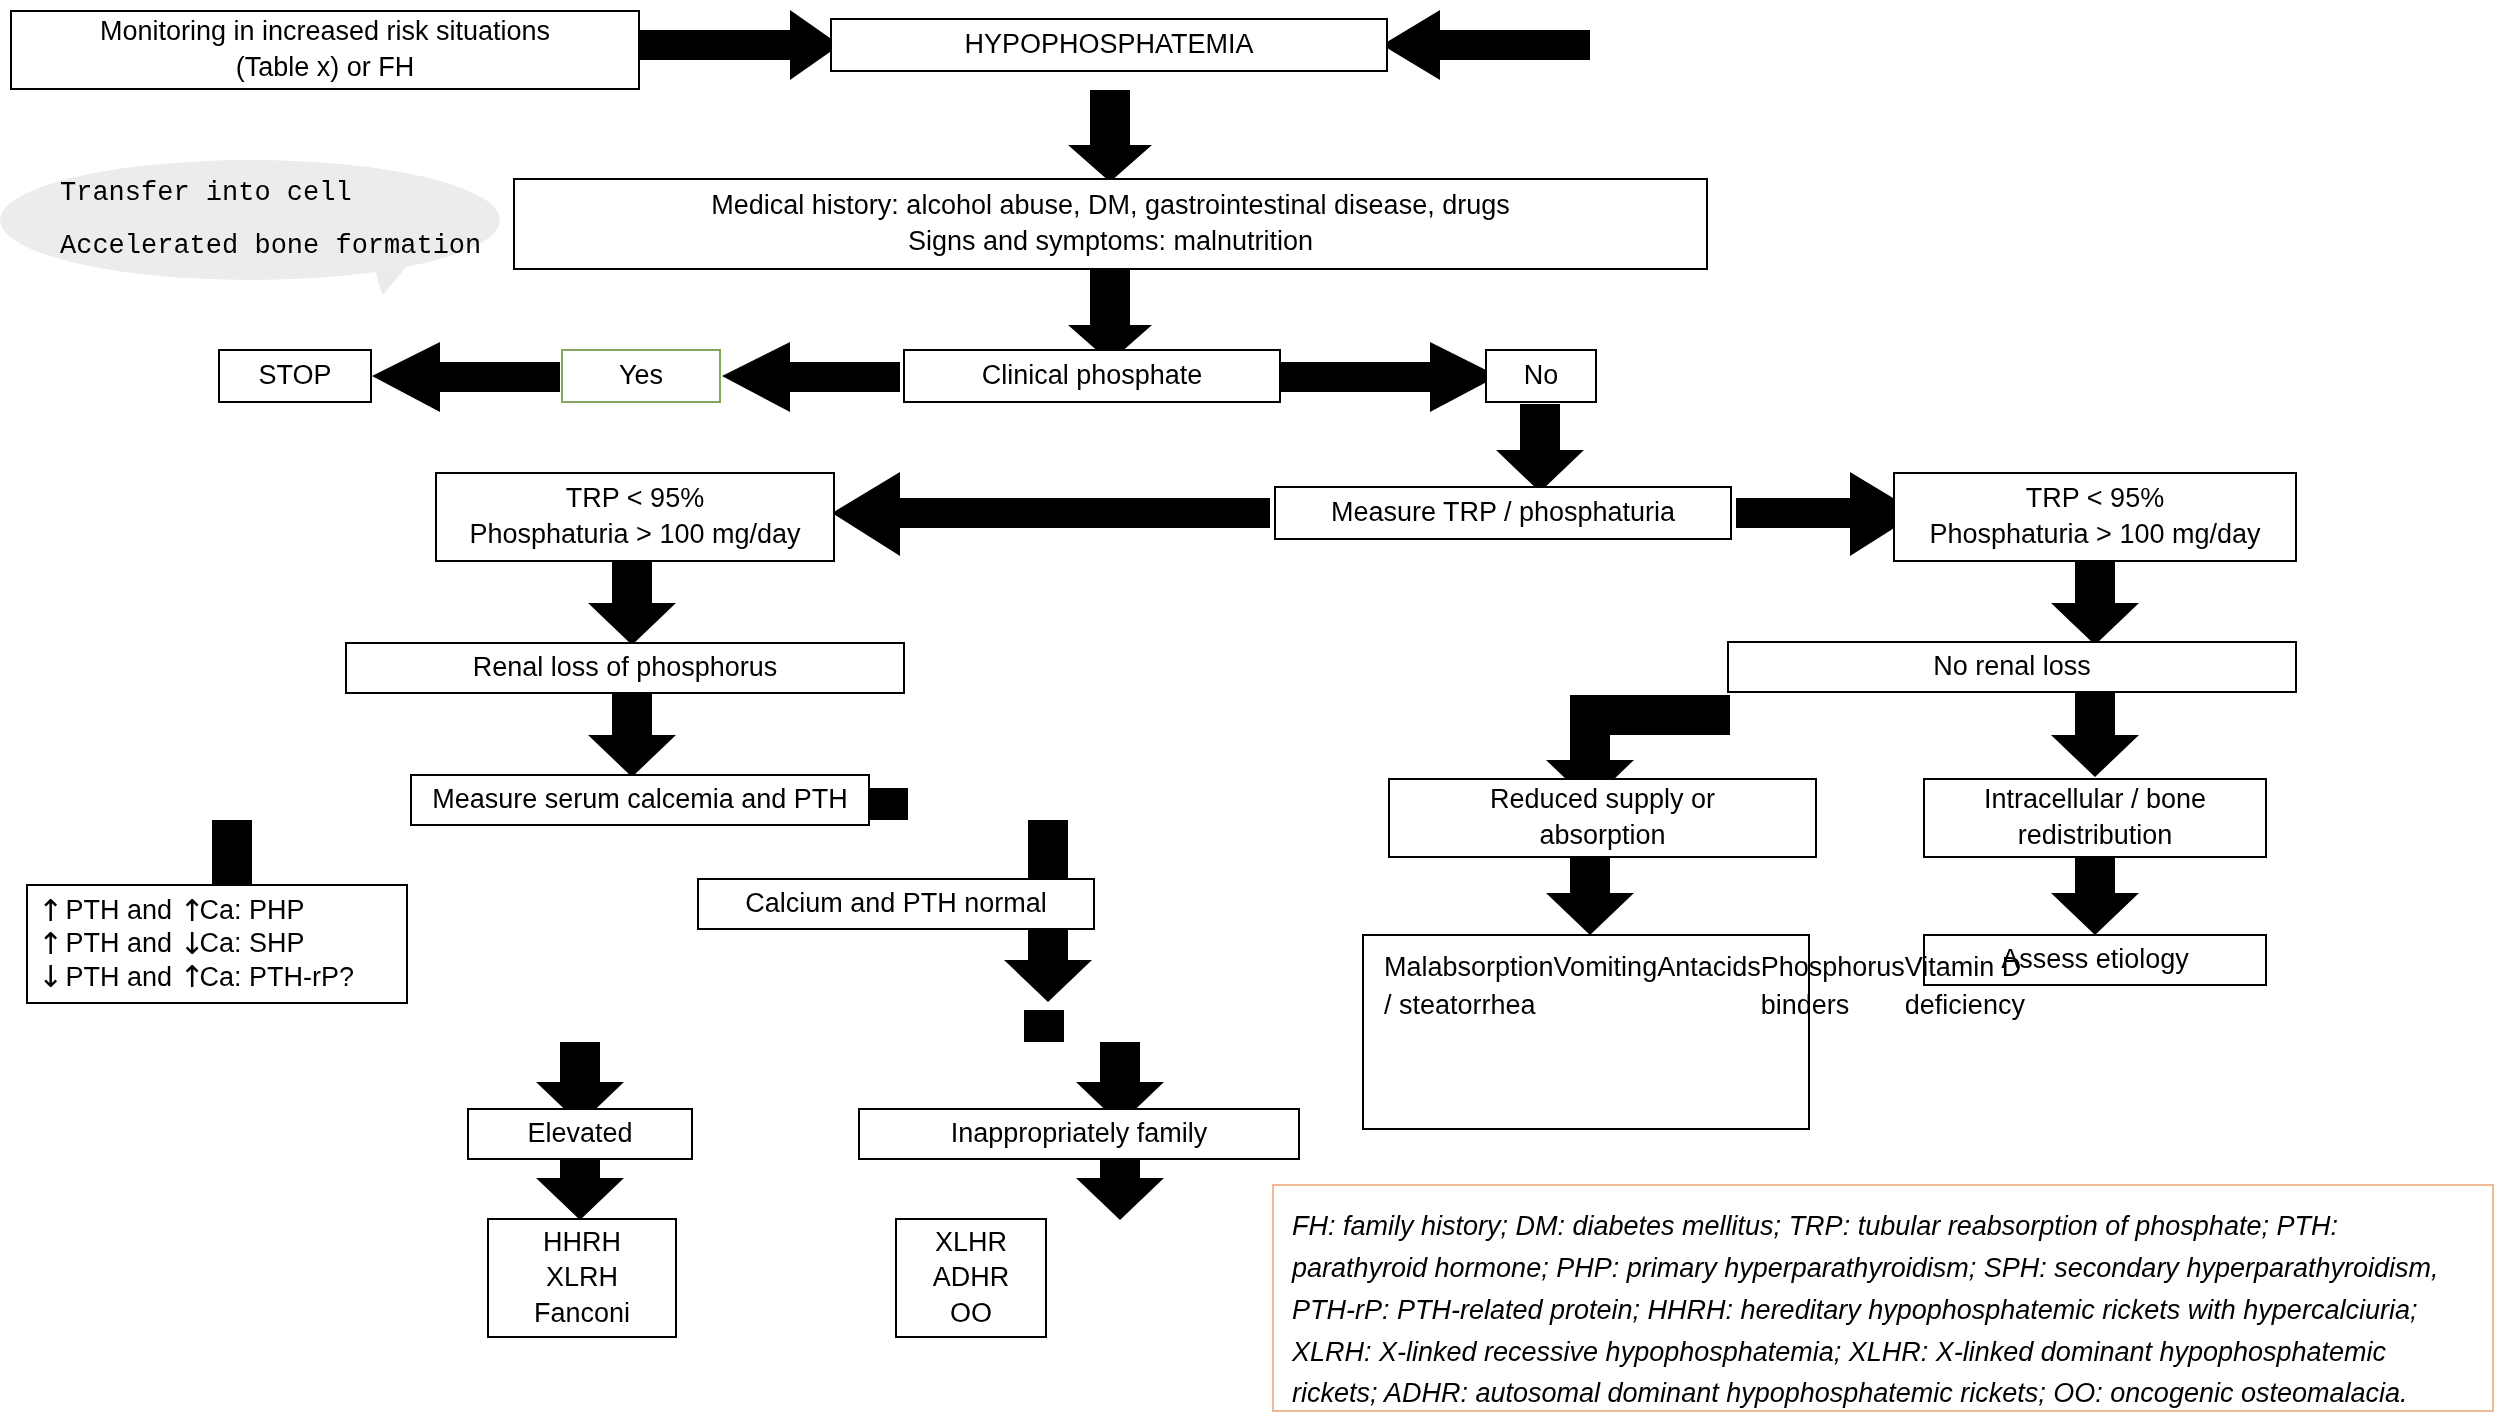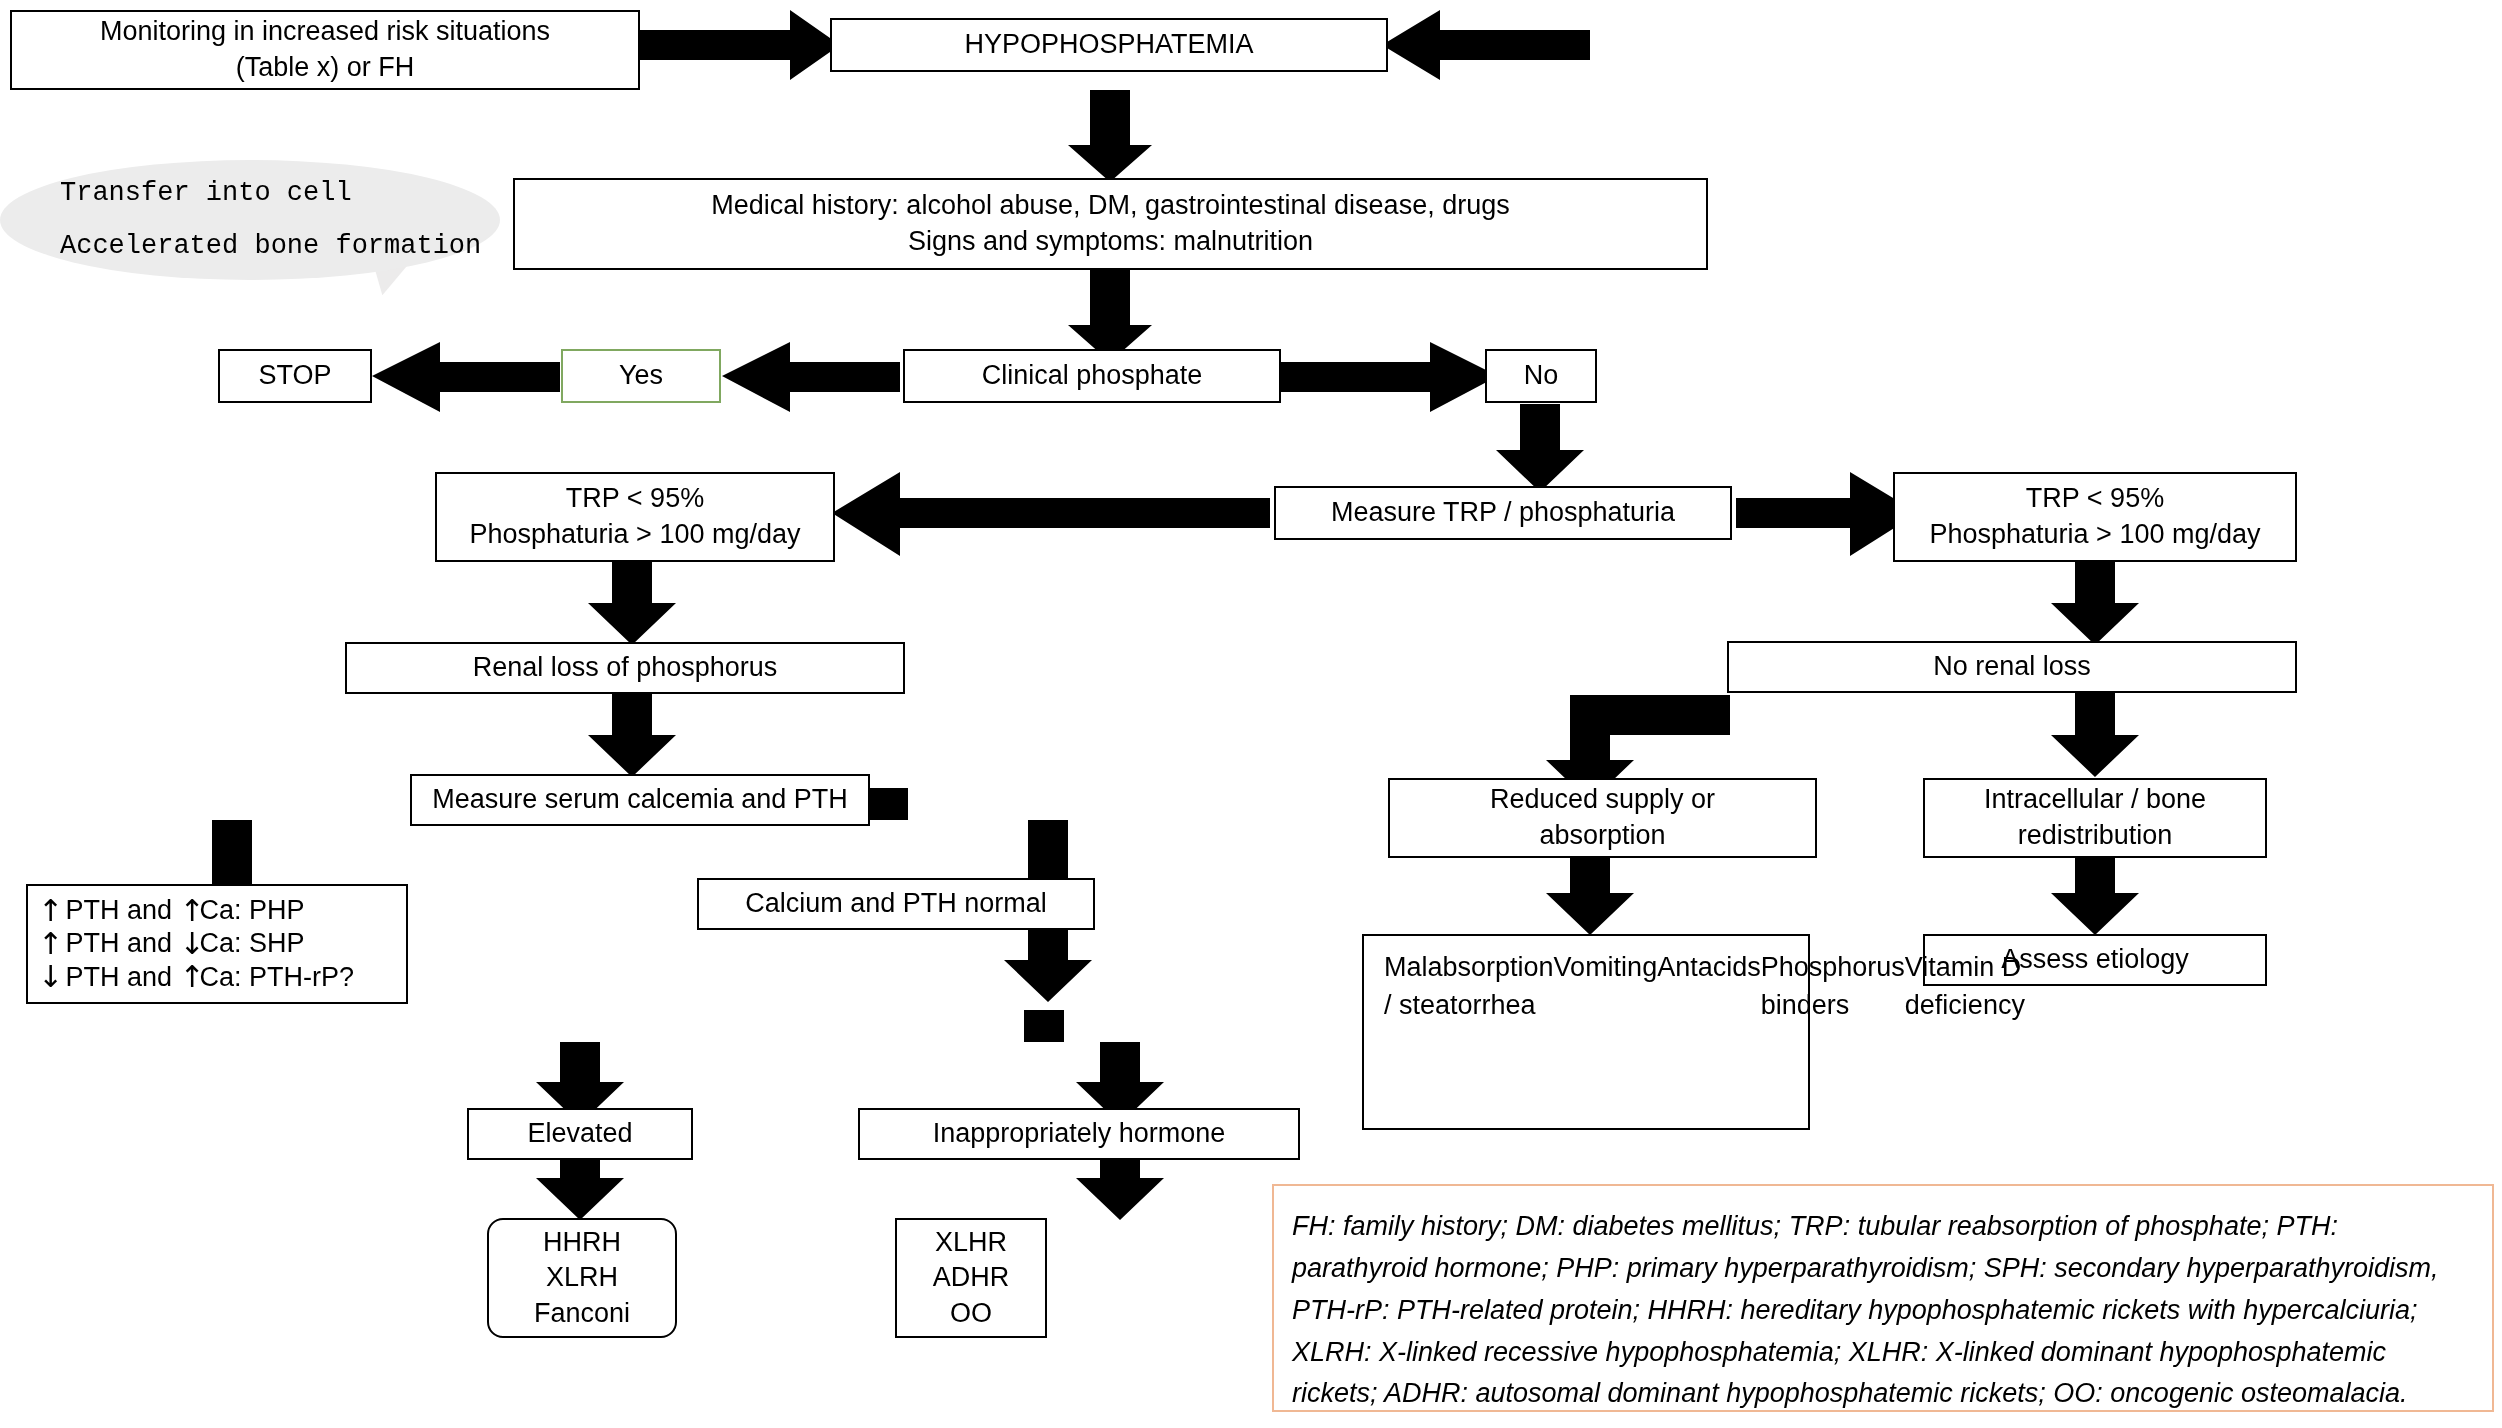--- a/index.html
+++ b/index.html
@@ -172,23 +172,23 @@
 
   <div class="box" style="left:1727px;top:641px;width:570px;height:52px;">No renal loss</div>
 
   <div class="box" style="left:410px;top:774px;width:460px;height:52px;">Measure serum calcemia and PTH</div>
 
   <div class="box" style="left:697px;top:878px;width:398px;height:52px;">Calcium and PTH normal</div>
 
 
   <div class="box" style="left:467px;top:1108px;width:226px;height:52px;">Elevated</div>
 
-  <div class="box" style="left:858px;top:1108px;width:442px;height:52px;">Inappropriately hormone</div>
-
-  <div class="box" style="left:487px;top:1218px;width:190px;height:120px;border-radius:16px;">HHRH
+  <div class="box" style="left:858px;top:1108px;width:442px;height:52px;">Inappropriately family</div>
+
+  <div class="box" style="left:487px;top:1218px;width:190px;height:120px;">HHRH
 XLRH
 Fanconi</div>
 
   <div class="box" style="left:895px;top:1218px;width:152px;height:120px;">XLHR
 ADHR
 OO</div>
 
   <div class="box" style="left:1388px;top:778px;width:429px;height:80px;">Reduced supply or
 absorption</div>
 

